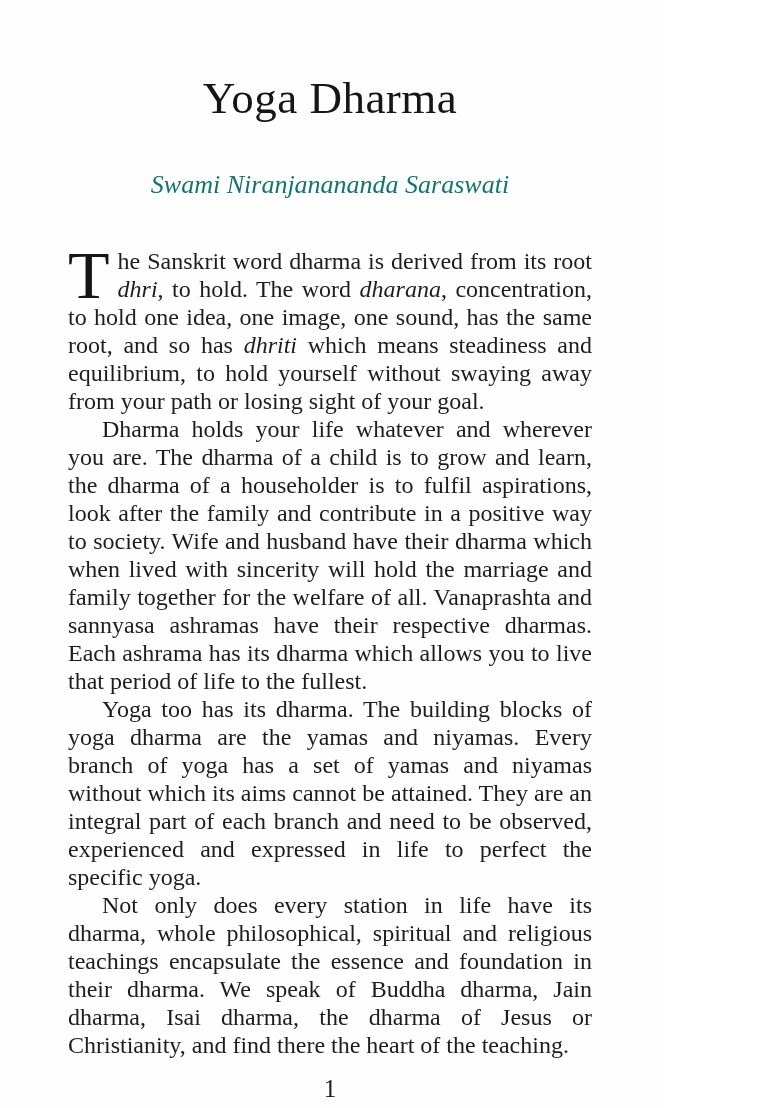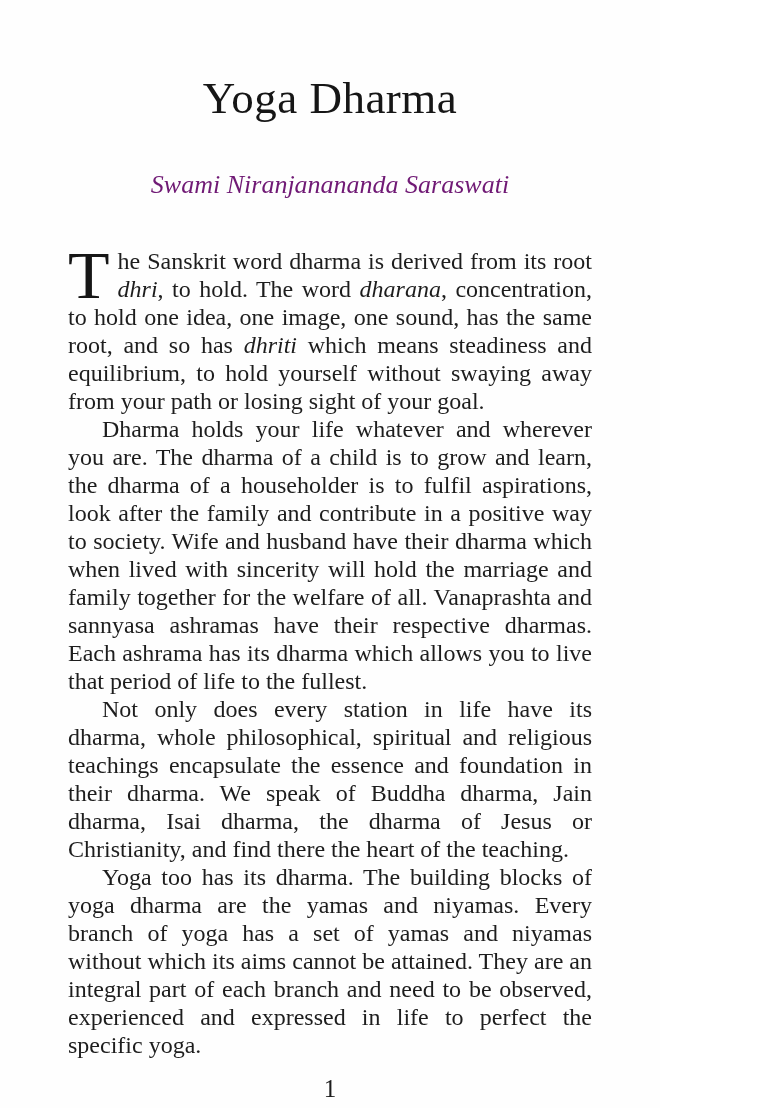--- a/index.html
+++ b/index.html
@@ -27,21 +27,21 @@
     line-height: 1.1;
     letter-spacing: 0.5px;
     color: #161616;
   }
   .author {
     font-size: 26px;
     font-style: italic;
     text-align: center;
     margin-top: 44px;
     line-height: 1.3;
-    color: #701a75;
+    color: #0f766e;
   }
   .body-text {
     margin-top: 46px;
     font-size: 24px;
     line-height: 28px;
     text-align: justify;
     text-justify: inter-word;
     color: #1d1d1d;
   }
   .body-text p {
@@ -69,17 +69,17 @@
 </style>
 </head>
 <body>
 
 <div class="page">
   <h1 class="title">Yoga Dharma</h1>
   <div class="author">Swami Niranjanananda Saraswati</div>
   <div class="body-text">
       <p class="first"><span class="drop-cap">T</span><span>he Sanskrit word dharma is derived from its root </span><em>dhri</em><span>, to hold. The word </span><em>dharana</em><span>, concentration, to hold one idea, one image, one sound, has the same root, and so has </span><em>dhriti</em><span> which means steadiness and equilibrium, to hold yourself without swaying away from your path or losing sight of your goal.</span></p>
       <p class="indented"><span>Dharma holds your life whatever and wherever you are. The dharma of a child is to grow and learn, the dharma of a householder is to fulfil aspirations, look after the family and contribute in a positive way to society. Wife and husband have their dharma which when lived with sincerity will hold the marriage and family together for the welfare of all. Vanaprashta and sannyasa ashramas have their respective dharmas. Each ashrama has its dharma which allows you to live that period of life to the fullest.</span></p>
+      <p class="indented"><span>Yoga too has its dharma. The building blocks of yoga dharma are the yamas and niyamas. Every branch of yoga has a set of yamas and niyamas without which its aims cannot be attained. They are an integral part of each branch and need to be observed, experienced and expressed in life to perfect the specific yoga.</span></p>
       <p class="indented"><span>Not only does every station in life have its dharma, whole philosophical, spiritual and religious teachings encapsulate the essence and foundation in their dharma. We speak of Buddha dharma, Jain dharma, Isai dharma, the dharma of Jesus or Christianity, and find there the heart of the teaching.</span></p>
-      <p class="indented"><span>Yoga too has its dharma. The building blocks of yoga dharma are the yamas and niyamas. Every branch of yoga has a set of yamas and niyamas without which its aims cannot be attained. They are an integral part of each branch and need to be observed, experienced and expressed in life to perfect the specific yoga.</span></p>
     </div>
   <div class="page-number">1</div>
 </div>
 
 </body></html>

